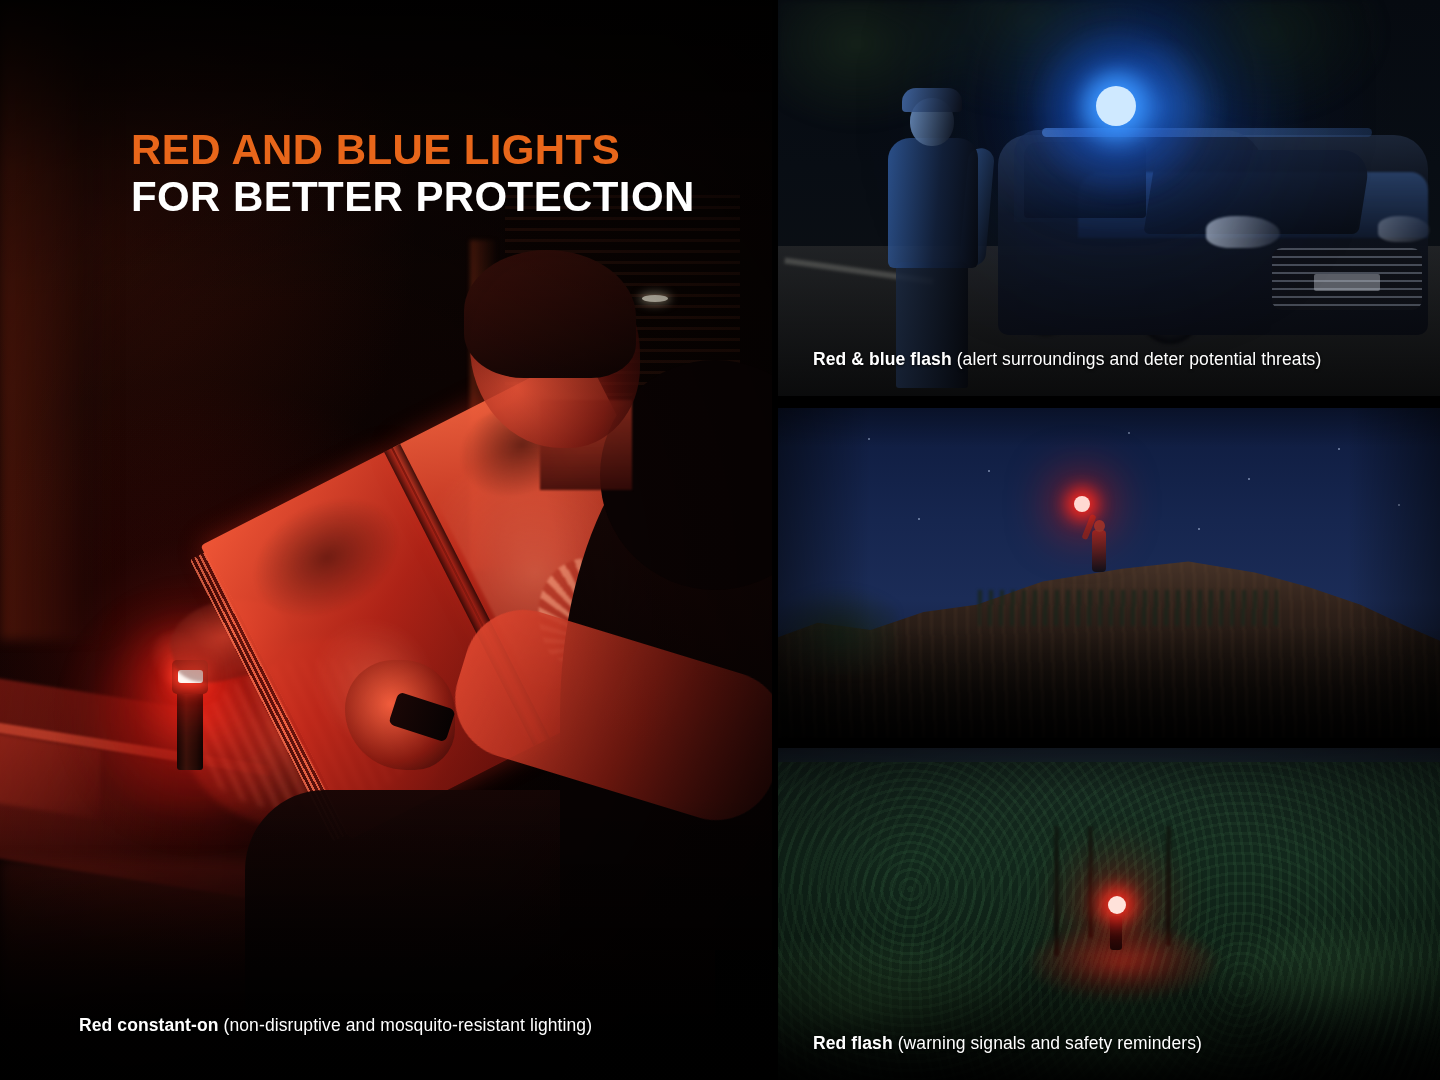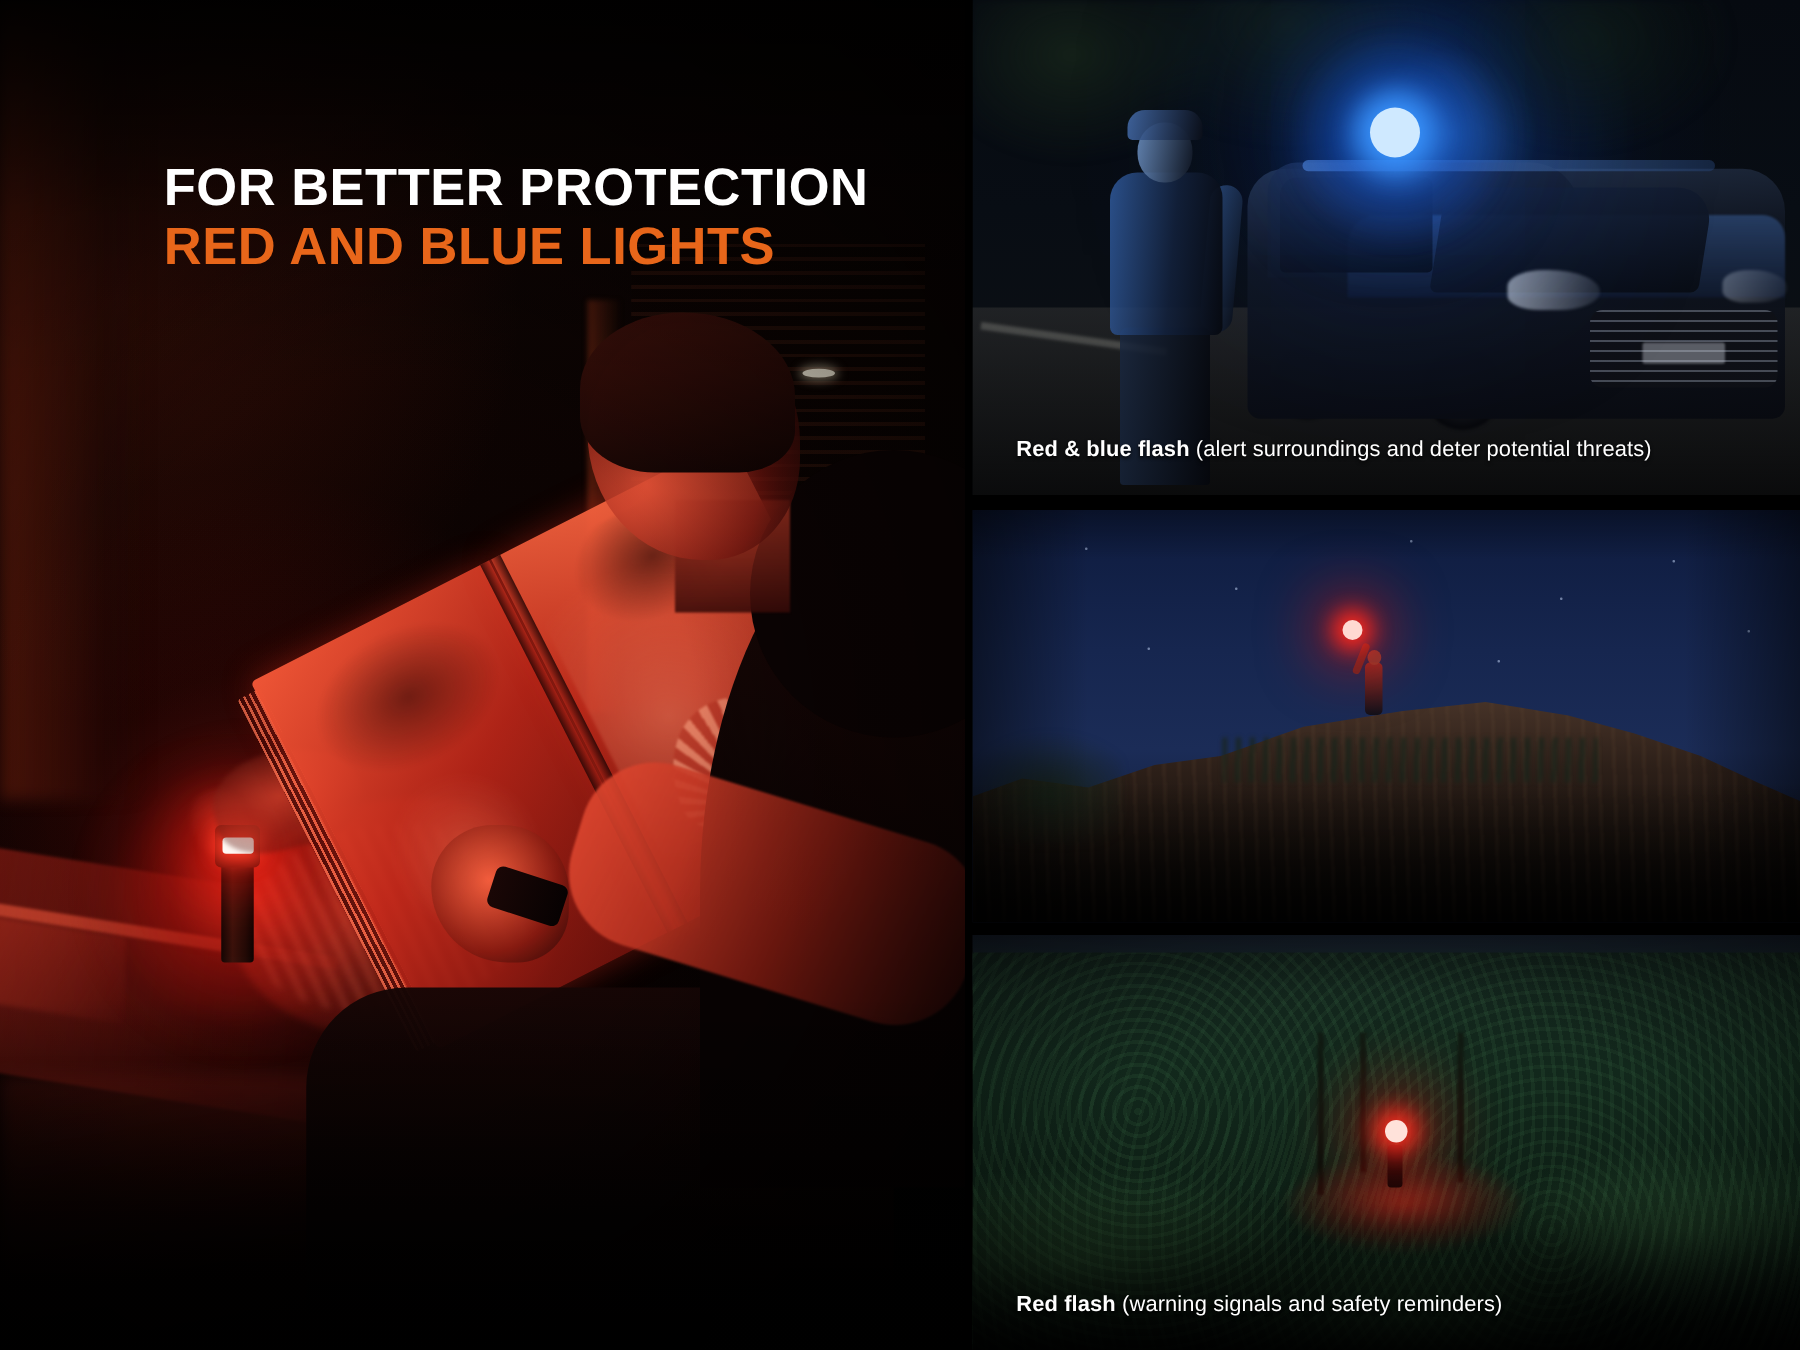--- a/index.html
+++ b/index.html
@@ -572,19 +572,23 @@
     <div class="rb-light"></div>
 
     <div class="rb-vignette"></div>
 
     <div class="caption" style="left:35px; bottom:26px;">
       <span class="lead">Red flash</span>
       <span class="sub"> (warning signals and safety reminders)</span>
     </div>
   </div>
 
+  <div class="caption" style="left:79px; top:1015px; z-index:60;">
+    <span class="lead">Red constant-on</span>
+    <span class="sub"> (non-disruptive and mosquito-resistant lighting)</span>
+  </div>
 
   <div id="headline">
+    <div class="hl-line" id="hl1" style="color: rgb(232, 102, 26);">RED AND BLUE LIGHTS</div>
     <div class="hl-line" id="hl2" style="color: rgb(255, 255, 255);">FOR BETTER PROTECTION</div>
-    <div class="hl-line" id="hl1" style="color: rgb(232, 102, 26);">RED AND BLUE LIGHTS</div>
   </div>
 
 </div>
 
 </body></html>

